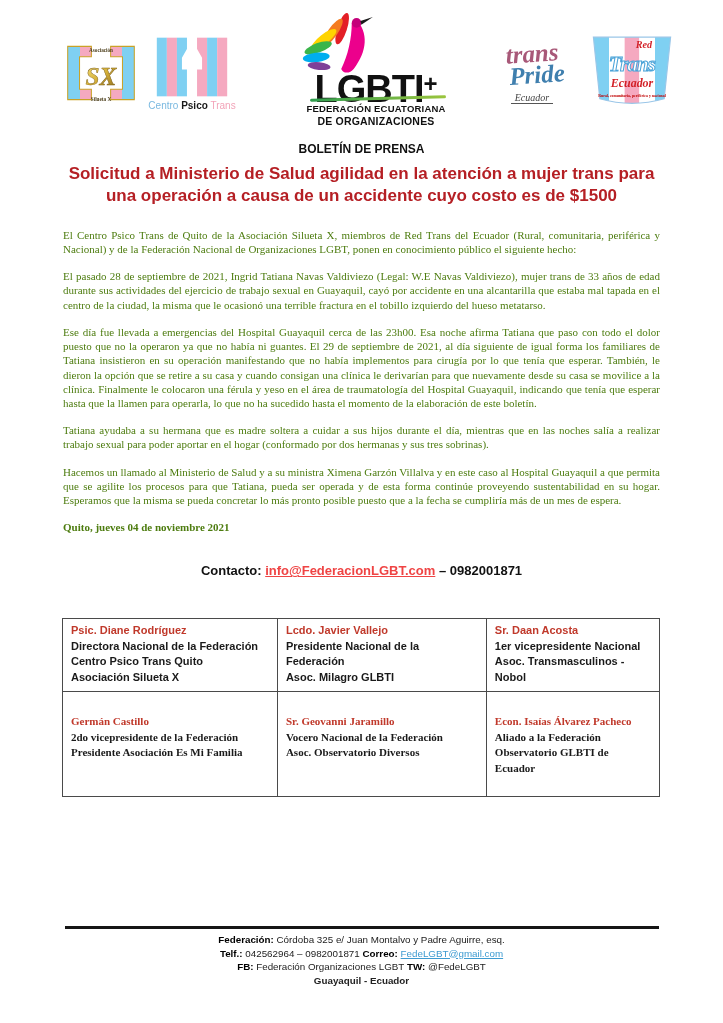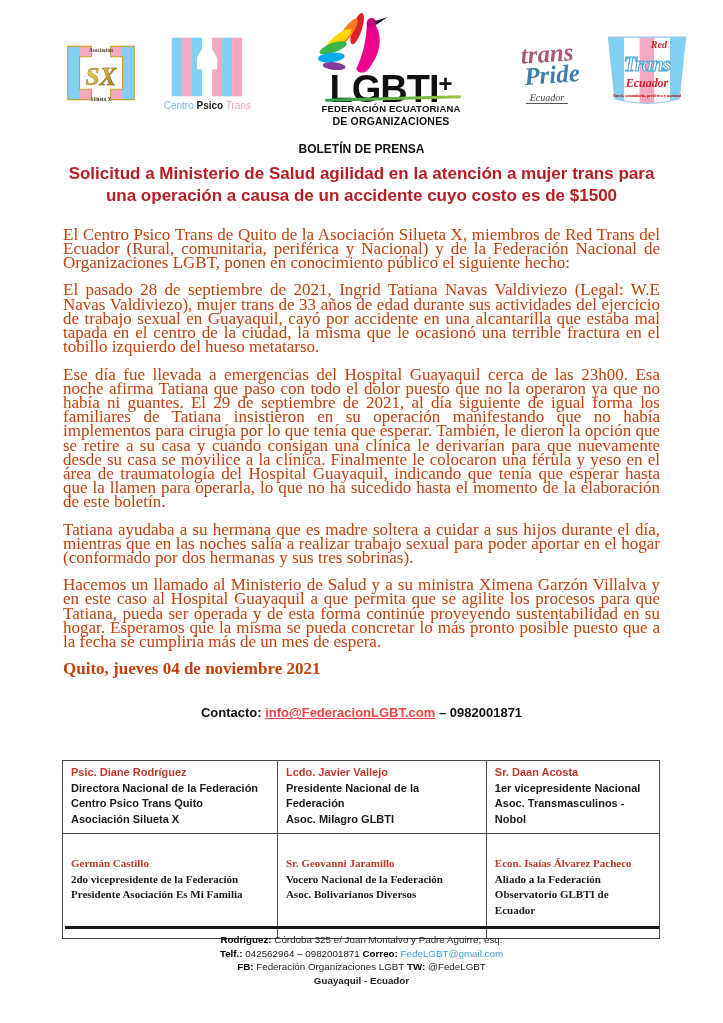--- a/index.html
+++ b/index.html
@@ -18,21 +18,21 @@
     padding-top:14px;height:118px;
     margin-left:64px;margin-right:64px;
   }
   .logo{flex:0 0 auto;}
 
   
   .sx-logo{width:74px;height:72px;}
   .sx-logo svg{width:100%;height:100%;}
 
   
-  .cpt-logo{width:88px;margin-left:25px;text-align:right;}
+  .cpt-logo{width:88px;margin-left:10px;text-align:center;}
   .cpt-logo svg{width:86px;height:62px;display:block;margin:0 auto;}
   .cpt-caption{font-family:"Liberation Sans",sans-serif;font-size:10px;margin-top:2px;white-space:nowrap;}
   .cpt-caption .w1{color:#7ab9e0;}
   .cpt-caption .w2{color:#1a1a1a;font-weight:bold;}
   .cpt-caption .w3{color:#f2a3b8;}
 
   
   .lgbti-logo{width:168px;margin-left:56px;text-align:center;position:relative;height:120px;}
   .lgbti-bird{position:absolute;left:6px;top:0;width:96px;height:62px;}
   .lgbti-word{
@@ -63,22 +63,22 @@
     margin-top:10px;text-align:center;
     font-family:"Liberation Sans",sans-serif;font-weight:bold;font-size:12px;color:#111;
   }
   .title{
     margin:7px auto 0;max-width:610px;text-align:center;
     font-family:"Liberation Sans",sans-serif;font-weight:bold;
     font-size:17px;line-height:1.32;color:#b51f24;
   }
   .bodycol{margin:20px 63px 0;}
   .bodycol p{
-    margin:0 0 13px;font-size:17px;line-height:14.2px;
-    text-align:justify;color:#c2410c;
+    margin:0 0 13px;font-size:11px;line-height:14.2px;
+    text-align:justify;color:#4d7c0f;
   }
   .dateline{
     margin:26px 0 0;font-weight:bold;font-size:12.6px;
   }
   .contactline{
     margin-top:29px;text-align:center;
     font-family:"Liberation Sans",sans-serif;font-weight:bold;font-size:13px;color:#111;
   }
   .contactline a{color:#ef4444;text-decoration:underline;cursor:pointer;}
 
@@ -96,21 +96,21 @@
   .sig-table td.c3{width:29%;}
   .sig-table tr.r2 td{padding-top:22px;padding-bottom:20px;font-family:Liberation Serif, serif;}
   .sig-name{color:#c0392b;}
   .sig-line{color:#1a1a1a;}
 
   
   .pfooter{position:absolute;left:0;right:0;bottom:36px;text-align:center;
     font-family:"Liberation Sans",sans-serif;font-size:9.8px;color:#222;line-height:13.5px;}
   .f-rule{width:594px;height:3px;background:#151515;margin:0 auto 4px;}
   .pfooter b{color:#000;}
-  .pfooter a{color:#3d9bd1;cursor:pointer;}
+  .pfooter a{color:#3d9bd1;text-decoration:underline;cursor:pointer;}
   .f-city{font-weight:bold;}
 </style>
 </head>
 <body>
 
 <div class="page">
 
   <header class="logos">
 
     <div class="logo sx-logo">
@@ -249,35 +249,35 @@
       </tr>
       <tr class="r2">
         <td class="c1">
           <div class="sig-name">Germán Castillo</div>
           <div class="sig-line">2do vicepresidente de la Federación</div>
           <div class="sig-line">Presidente Asociación Es Mi Familia</div>
         </td>
         <td class="c2">
           <div class="sig-name">Sr. Geovanni Jaramillo</div>
           <div class="sig-line">Vocero Nacional de la Federación</div>
-          <div class="sig-line">Asoc. Bolivarianos Diversos</div>
+          <div class="sig-line">Asoc. Observatorio Diversos</div>
         </td>
         <td class="c3">
           <div class="sig-name">Econ. Isaías Álvarez Pacheco</div>
           <div class="sig-line">Aliado a la Federación</div>
           <div class="sig-line">Observatorio GLBTI de Ecuador</div>
         </td>
       </tr>
     </tbody>
   </table>
 
   <footer class="pfooter">
     <div class="f-rule"></div>
     <div class="f-line">
-      <b>Rodríguez:</b>
+      <b>Federación:</b>
       <span>Córdoba 325 e/ Juan Montalvo y Padre Aguirre, esq.</span>
     </div>
     <div class="f-line">
       <b>Telf.:</b>
       <span>042562964 – 0982001871</span>
       <b>Correo:</b>
       <a>FedeLGBT@gmail.com</a>
     </div>
     <div class="f-line">
       <b>FB:</b>

